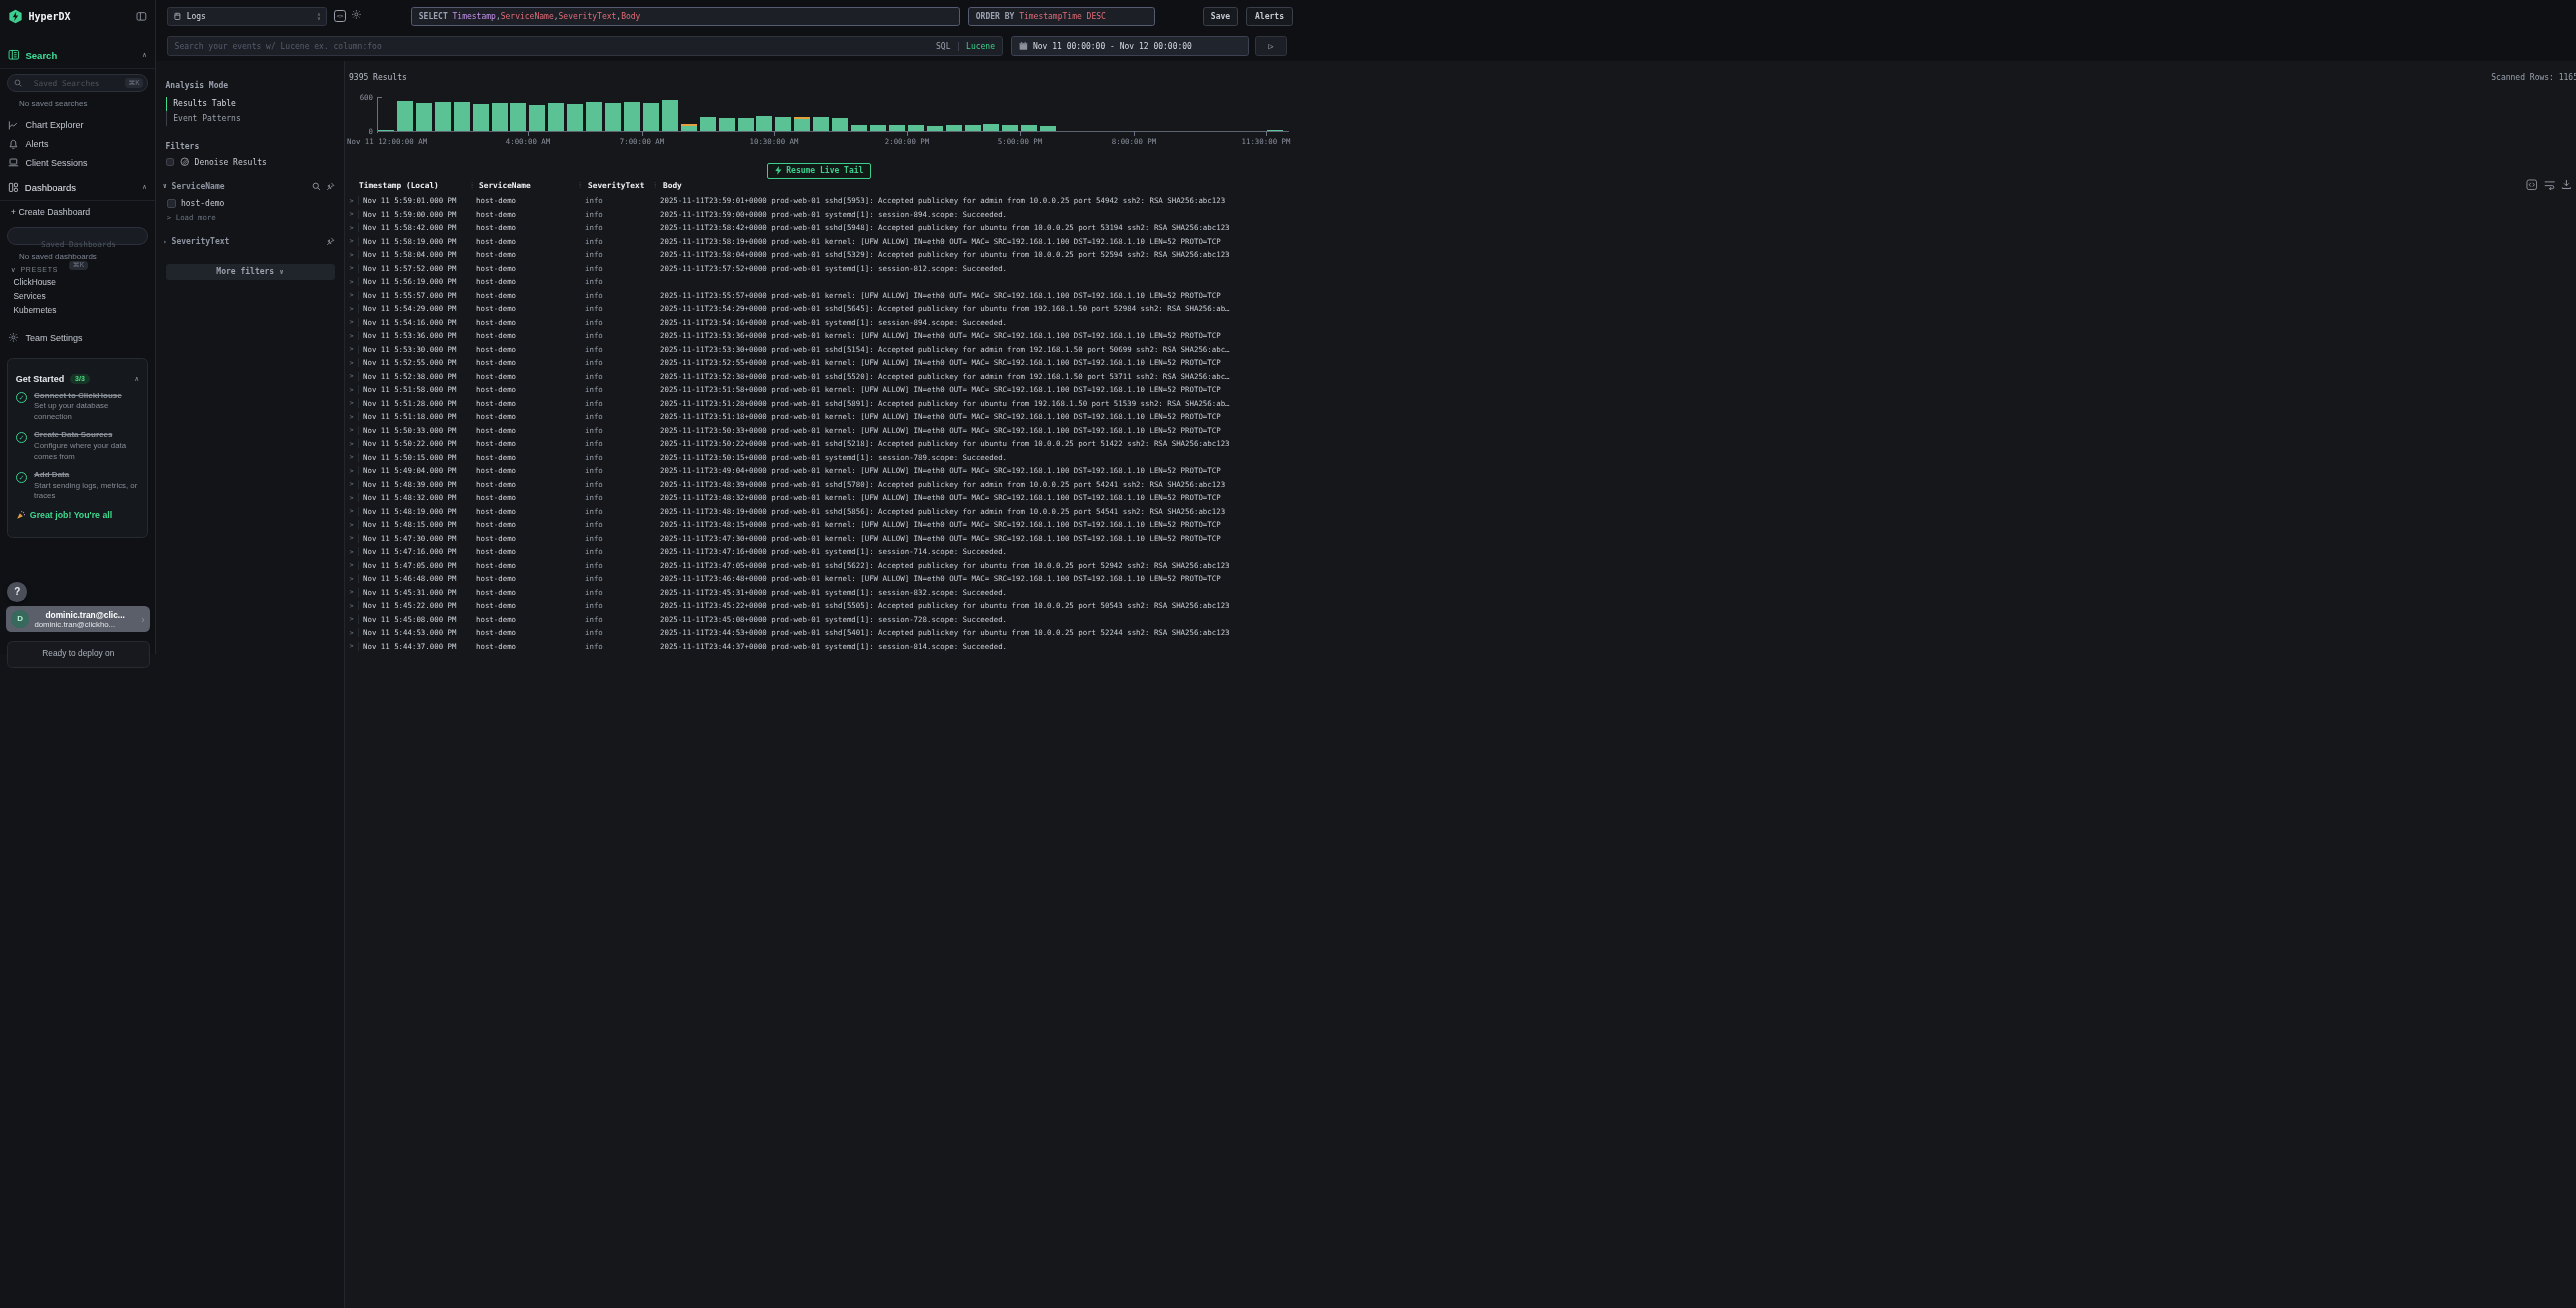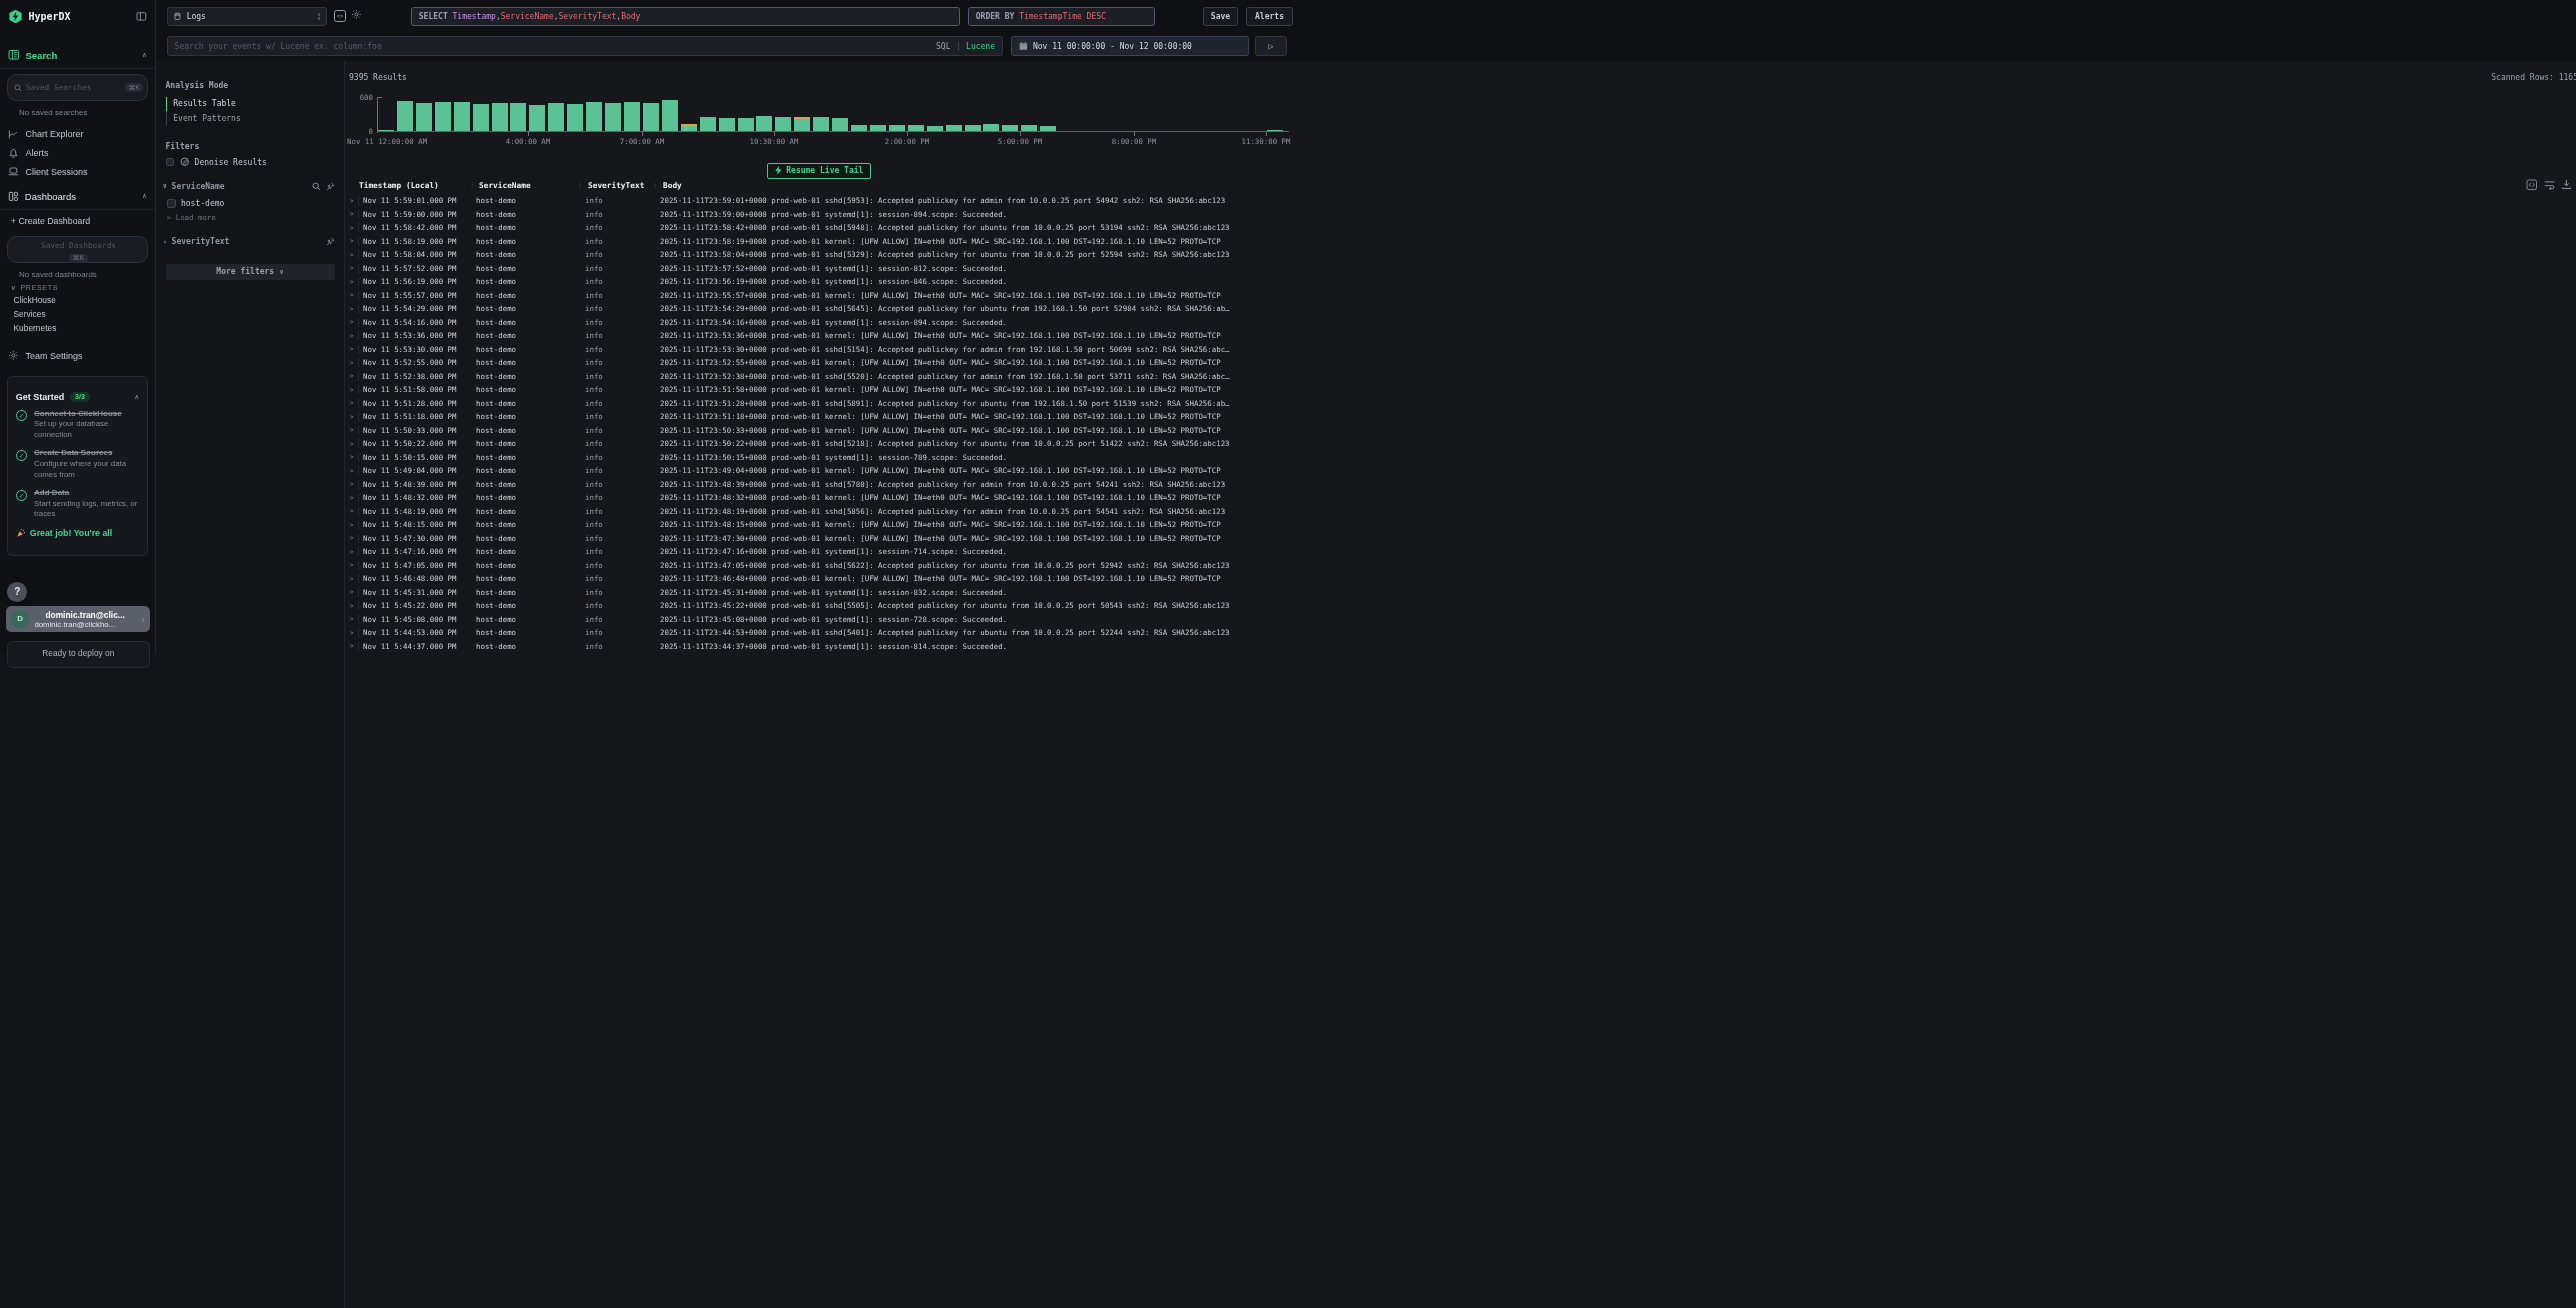--- a/index.html
+++ b/index.html
@@ -10,21 +10,21 @@
   
   #sidebar { position:absolute; left:0; top:0; width:156px; height:654px;
     background:#0f1115; border-right:0.7px solid #23262c; z-index:5; }
   .logo-row { display:flex; align-items:center; gap:5.4px; padding:8.8px 8px 6.8px 8px; }
   .logo-text { font-family:"DejaVu Sans Mono", monospace; font-weight:bold; font-size:10px; color:#f2f4f7; flex:1; }
   .sec-head { display:flex; align-items:center; gap:6px; padding:6.8px 8px; }
   .sec-head .lbl { font-size:9.5px; font-weight:bold; flex:1; }
   .green { color:#3fe097; }
   .chev { color:#8b919c; font-size:6.8px; }
   .divider { border-top:0.7px solid #1e2127; }
-  .pill { display:flex; align-items:center; gap:4px; margin:5.4px 6.8px 0 6.8px; height:27px;
+  .pill { display:flex; align-items:center; gap:12px; margin:5.4px 6.8px 0 6.8px; height:18px;
     background:#191c22; border:0.7px solid #2c303a; border-radius:9.5px; padding:0 4px 0 6px; }
   .pill .ph { flex:1; font-family:"DejaVu Sans Mono", monospace; font-size:7.8px; color:#4e5460; }
   .kbd { font-size:6.8px; color:#6f7682; background:#262a33; border-radius:3.4px; padding:0.7px 3.4px; }
   .empty-txt { font-size:8px; color:#7e8violet591; color:#7e8591; margin:6.8px 0 0 19px; }
   .nav-item { display:flex; align-items:center; gap:6.8px; padding:4px 8px; font-size:9px; color:#c3c7cf; }
   .sub-item { padding:2px 0 2px 13.5px; font-size:8.4px; color:#c3c7cf; }
   .presets-row { display:flex; align-items:center; gap:4px; padding:5.4px 0 1.4px 10.8px;
     font-size:7px; letter-spacing:0.7px; color:#7a8089; }
   .create-dash { display:flex; align-items:center; gap:5.4px; padding:4.7px 0 1.4px 10.8px; font-size:8.8px; color:#c3c7cf; }
   #gs-card { margin:10.8px 6.8px 0 6.8px; background:#15181d; border:0.7px solid #262a31; border-radius:5.4px; padding:15px 8px; }
@@ -542,21 +542,20 @@
     <span class="c-ts">Nov 11 5:57:52.000 PM</span>
     <span class="c-svc">host-demo</span>
     <span class="c-sev">info</span>
     <span class="c-body">2025-11-11T23:57:52+0000 prod-web-01 systemd[1]: session-812.scope: Succeeded.</span>
   </div>
       <div class="trow">
     <span class="c-chev">&gt;</span>
     <span class="c-ts">Nov 11 5:56:19.000 PM</span>
     <span class="c-svc">host-demo</span>
     <span class="c-sev">info</span>
-    <span class="c-body">2025-11-11T23:56:19+0000 prod-web-01 systemd[1]: session-846.scope: Succeeded.</span>
   </div>
       <div class="trow">
     <span class="c-chev">&gt;</span>
     <span class="c-ts">Nov 11 5:55:57.000 PM</span>
     <span class="c-svc">host-demo</span>
     <span class="c-sev">info</span>
     <span class="c-body">2025-11-11T23:55:57+0000 prod-web-01 kernel: [UFW ALLOW] IN=eth0 OUT= MAC= SRC=192.168.1.100 DST=192.168.1.10 LEN=52 PROTO=TCP</span>
   </div>
       <div class="trow">
     <span class="c-chev">&gt;</span>

